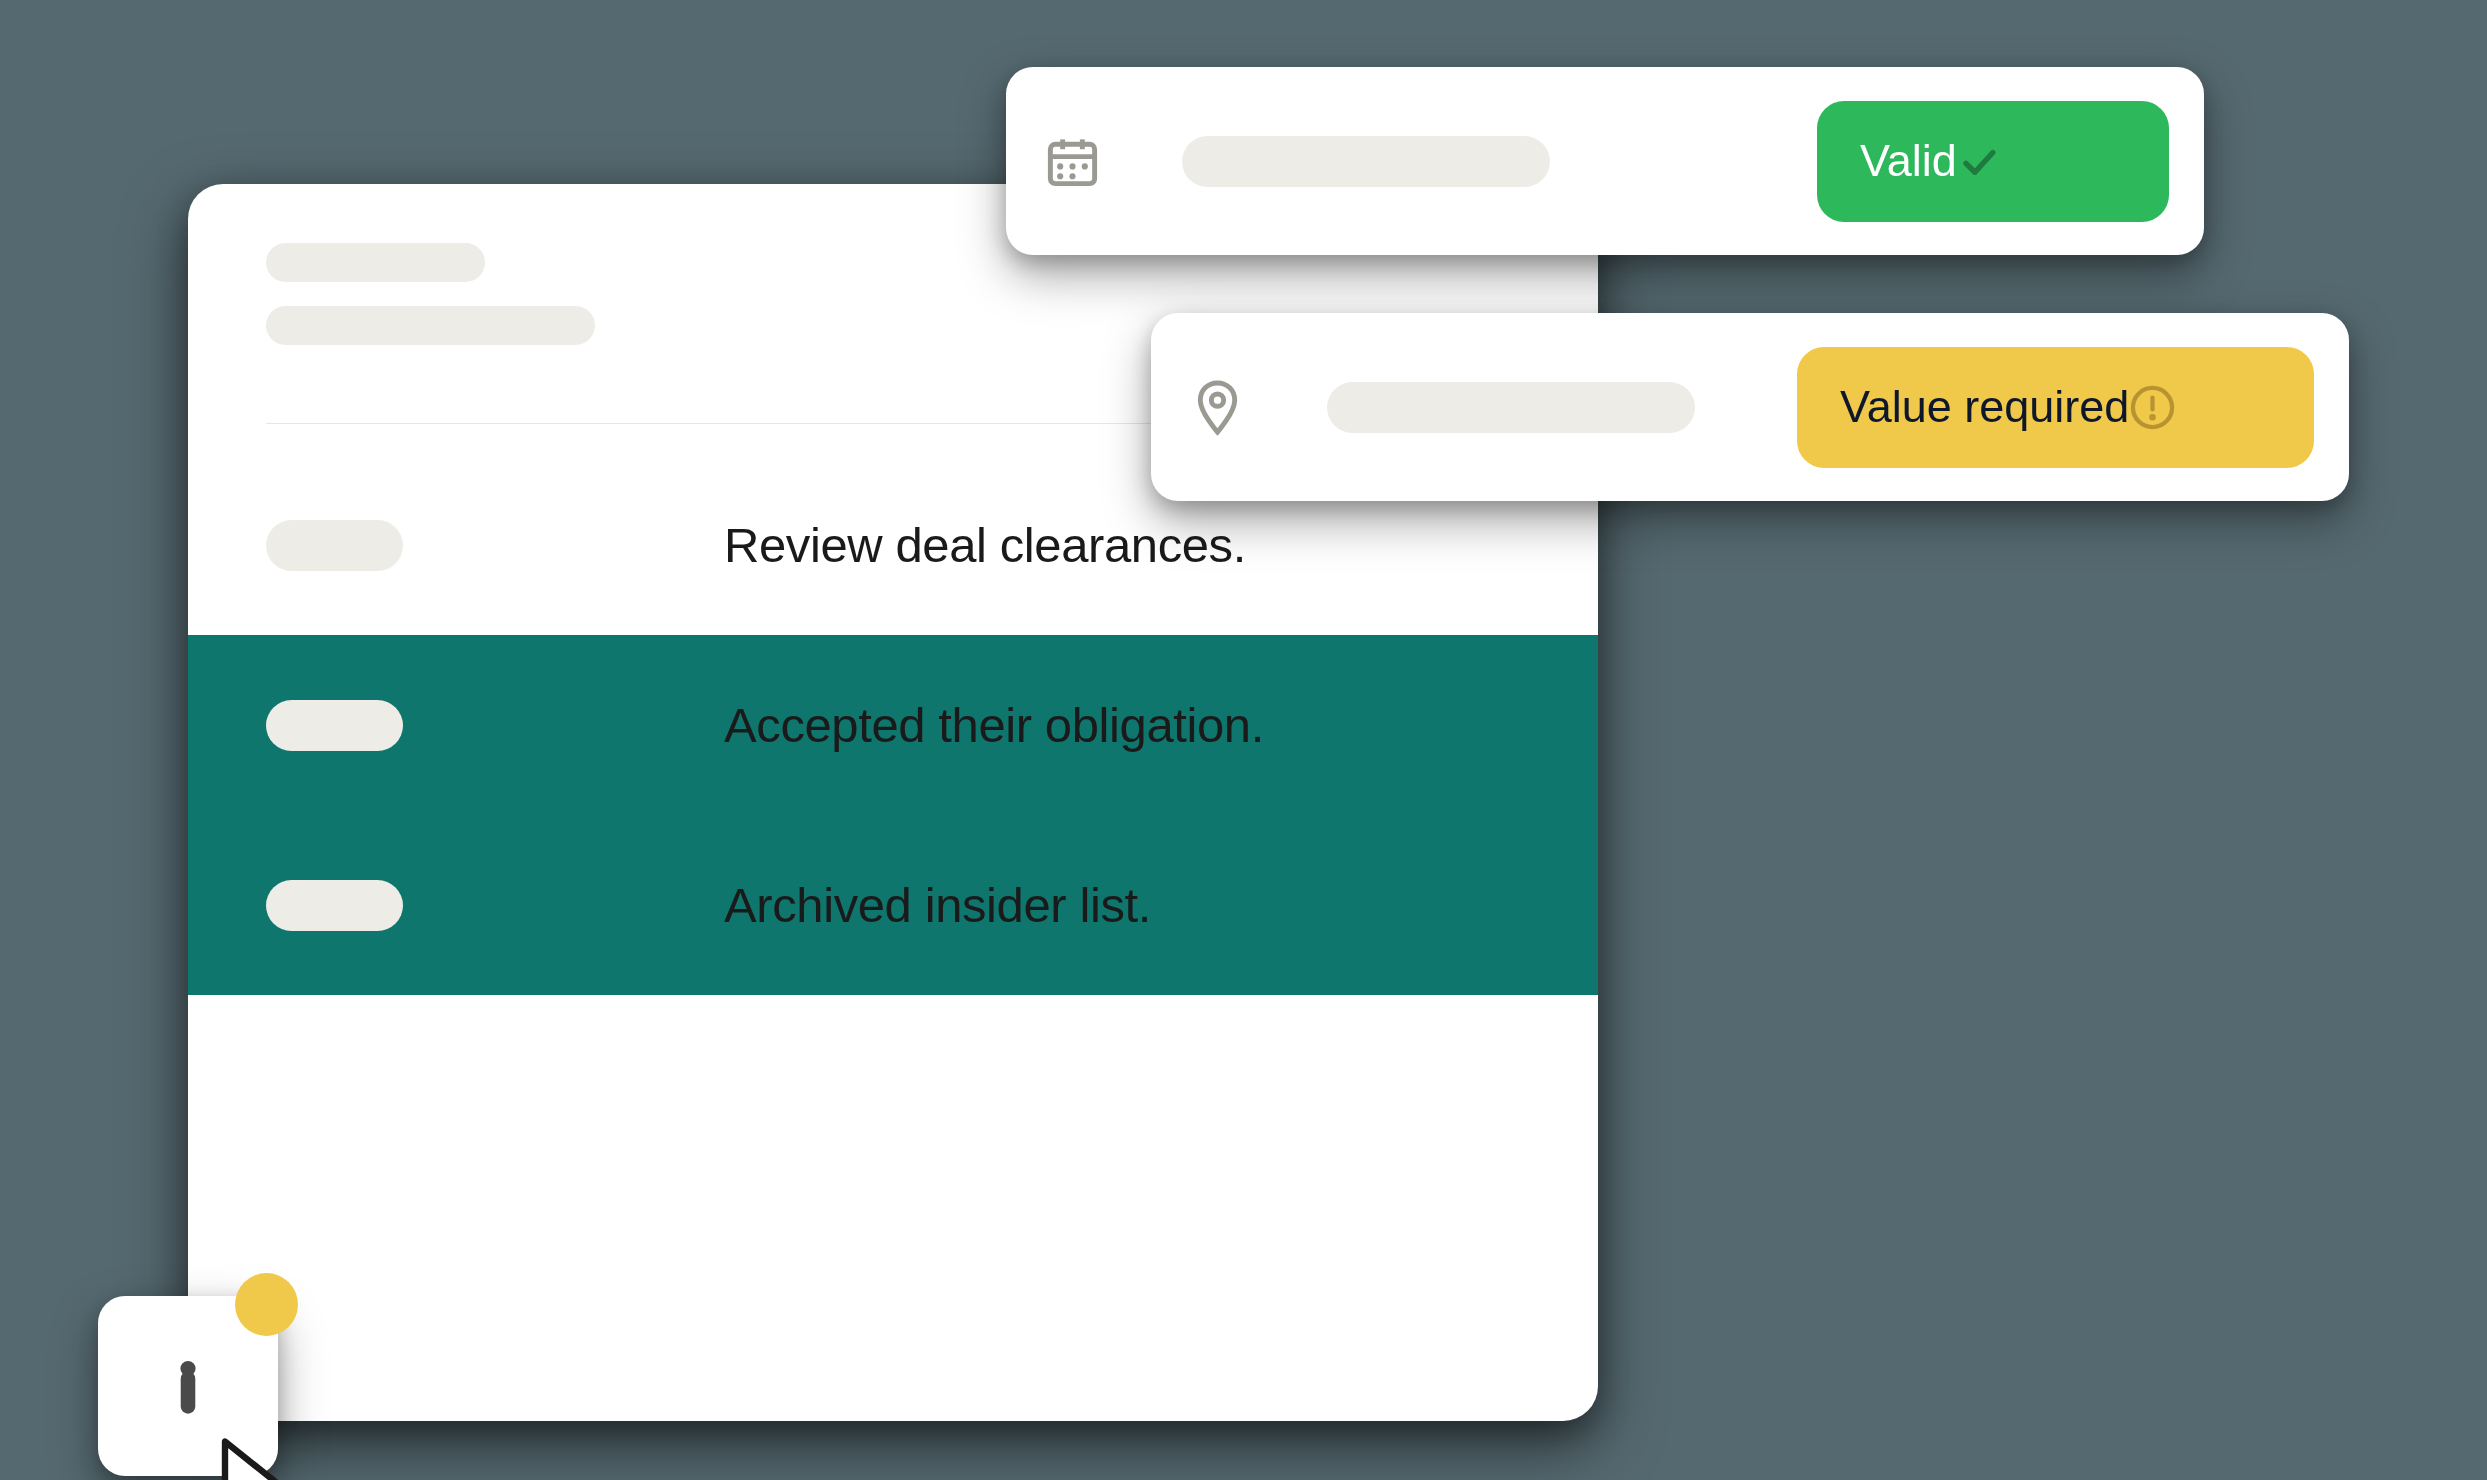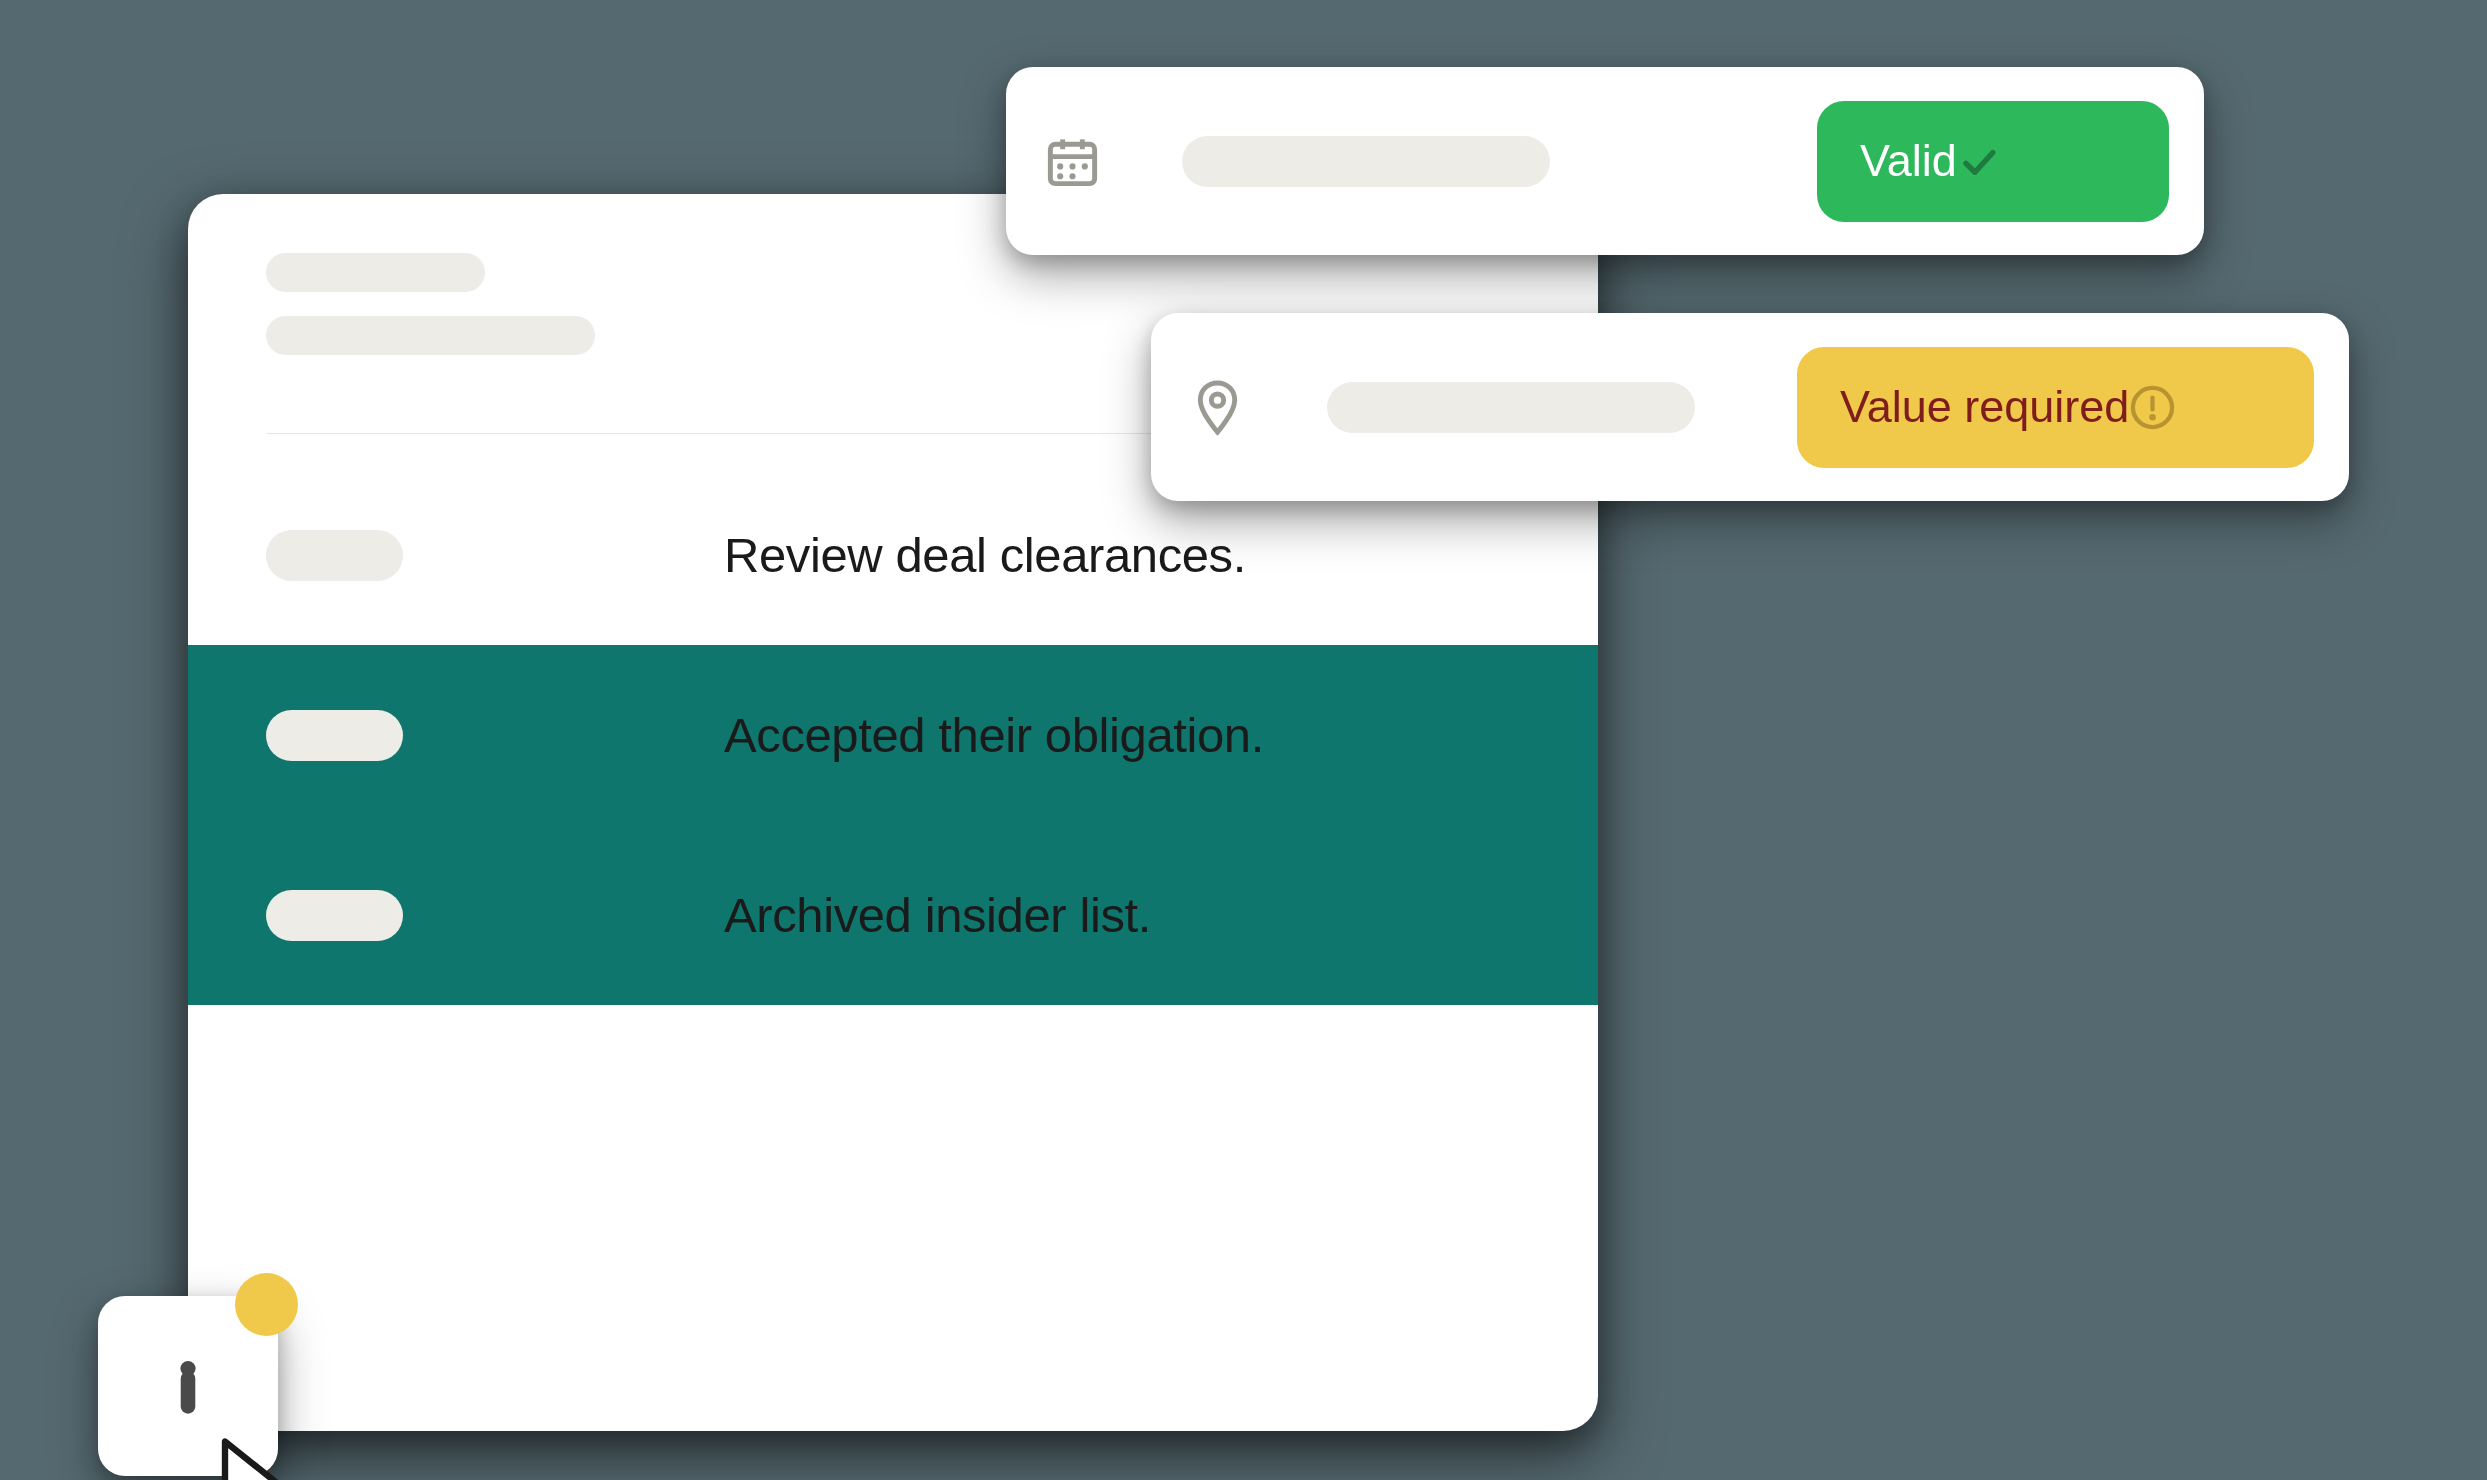--- a/index.html
+++ b/index.html
@@ -10,21 +10,21 @@
     body {
       font-family: -apple-system, BlinkMacSystemFont, "Segoe UI", Helvetica, Arial, sans-serif;
       background: #556970;
       width: 2487px;
       height: 1480px;
       position: relative;
     }
     .main-card {
       position: absolute;
       left: 188px;
-      top: 194px;
+      top: 184px;
       width: 1410px;
       height: 1237px;
       background: #ffffff;
       border-radius: 35px;
       box-shadow: 0 23.5px 63px rgba(0,0,0,0.5), 0 11.7px 31px rgba(0,0,0,0.3);
       overflow: hidden;
       padding: 59px 0 0 0;
     }
     .header-placeholder {
       padding: 0 78px;
@@ -118,21 +118,21 @@
       padding: 0 43px;
       font-size: 45px;
     }
     .status-valid {
       background: #2db85c;
       color: #ffffff;
       width: 352px;
     }
     .status-required {
       background: #f0c94b;
-      color: #7f1d1d;
+      color: #0f172a;
       width: 517px;
     }
     .alert-tile {
       position: absolute;
       left: 98px;
       top: 1296px;
       width: 180px;
       height: 180px;
       background: #ffffff;
       border-radius: 27px;

